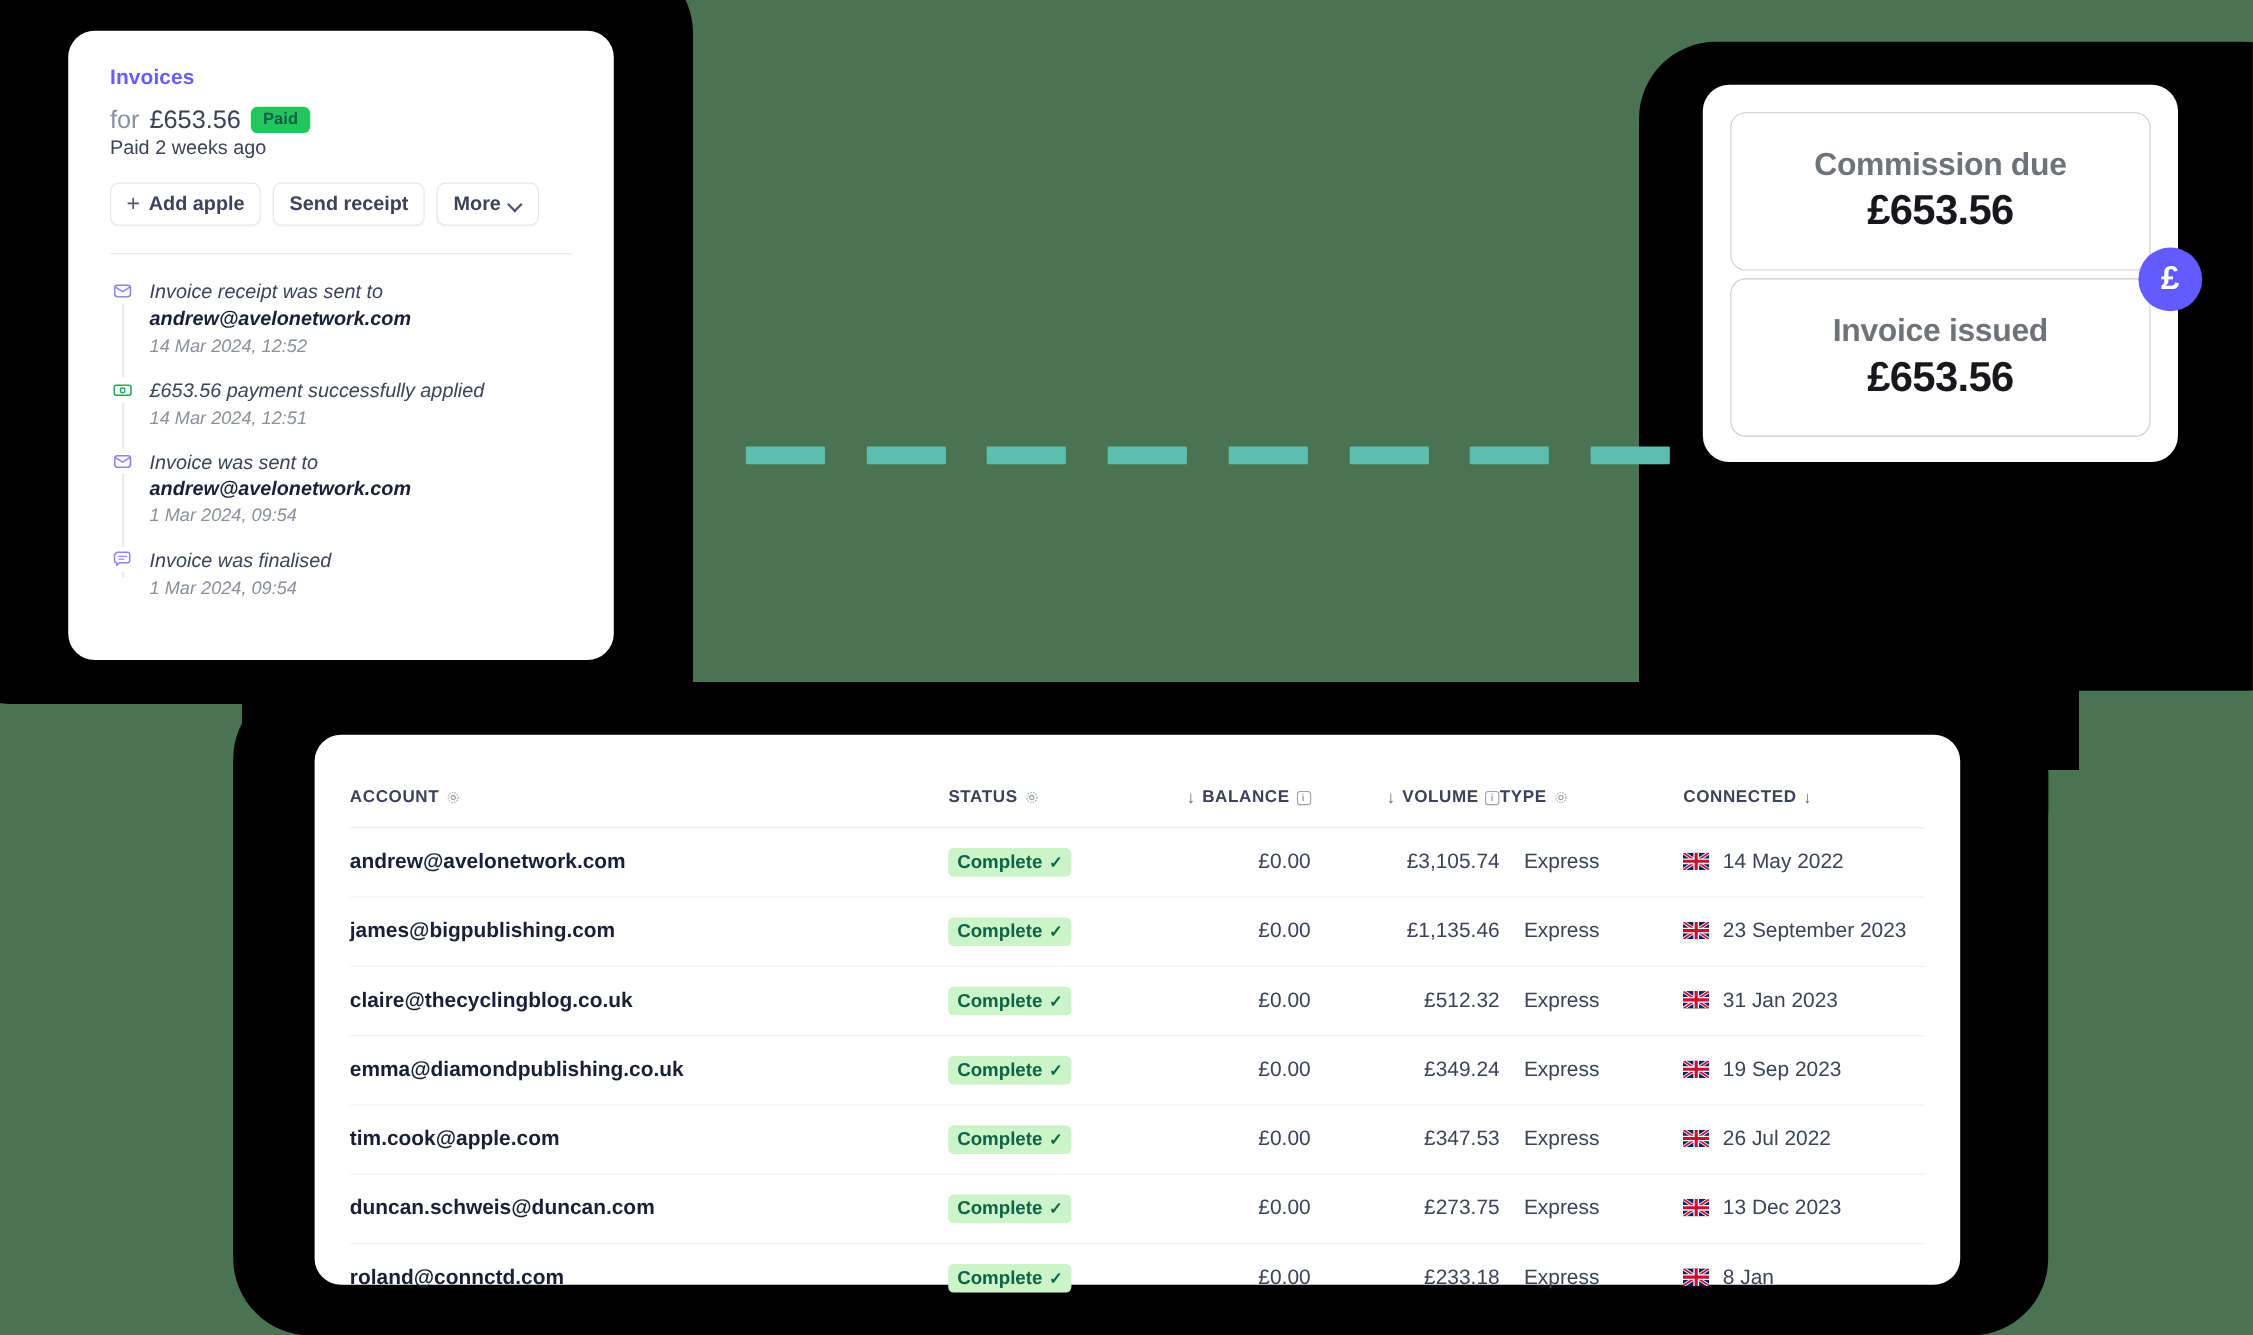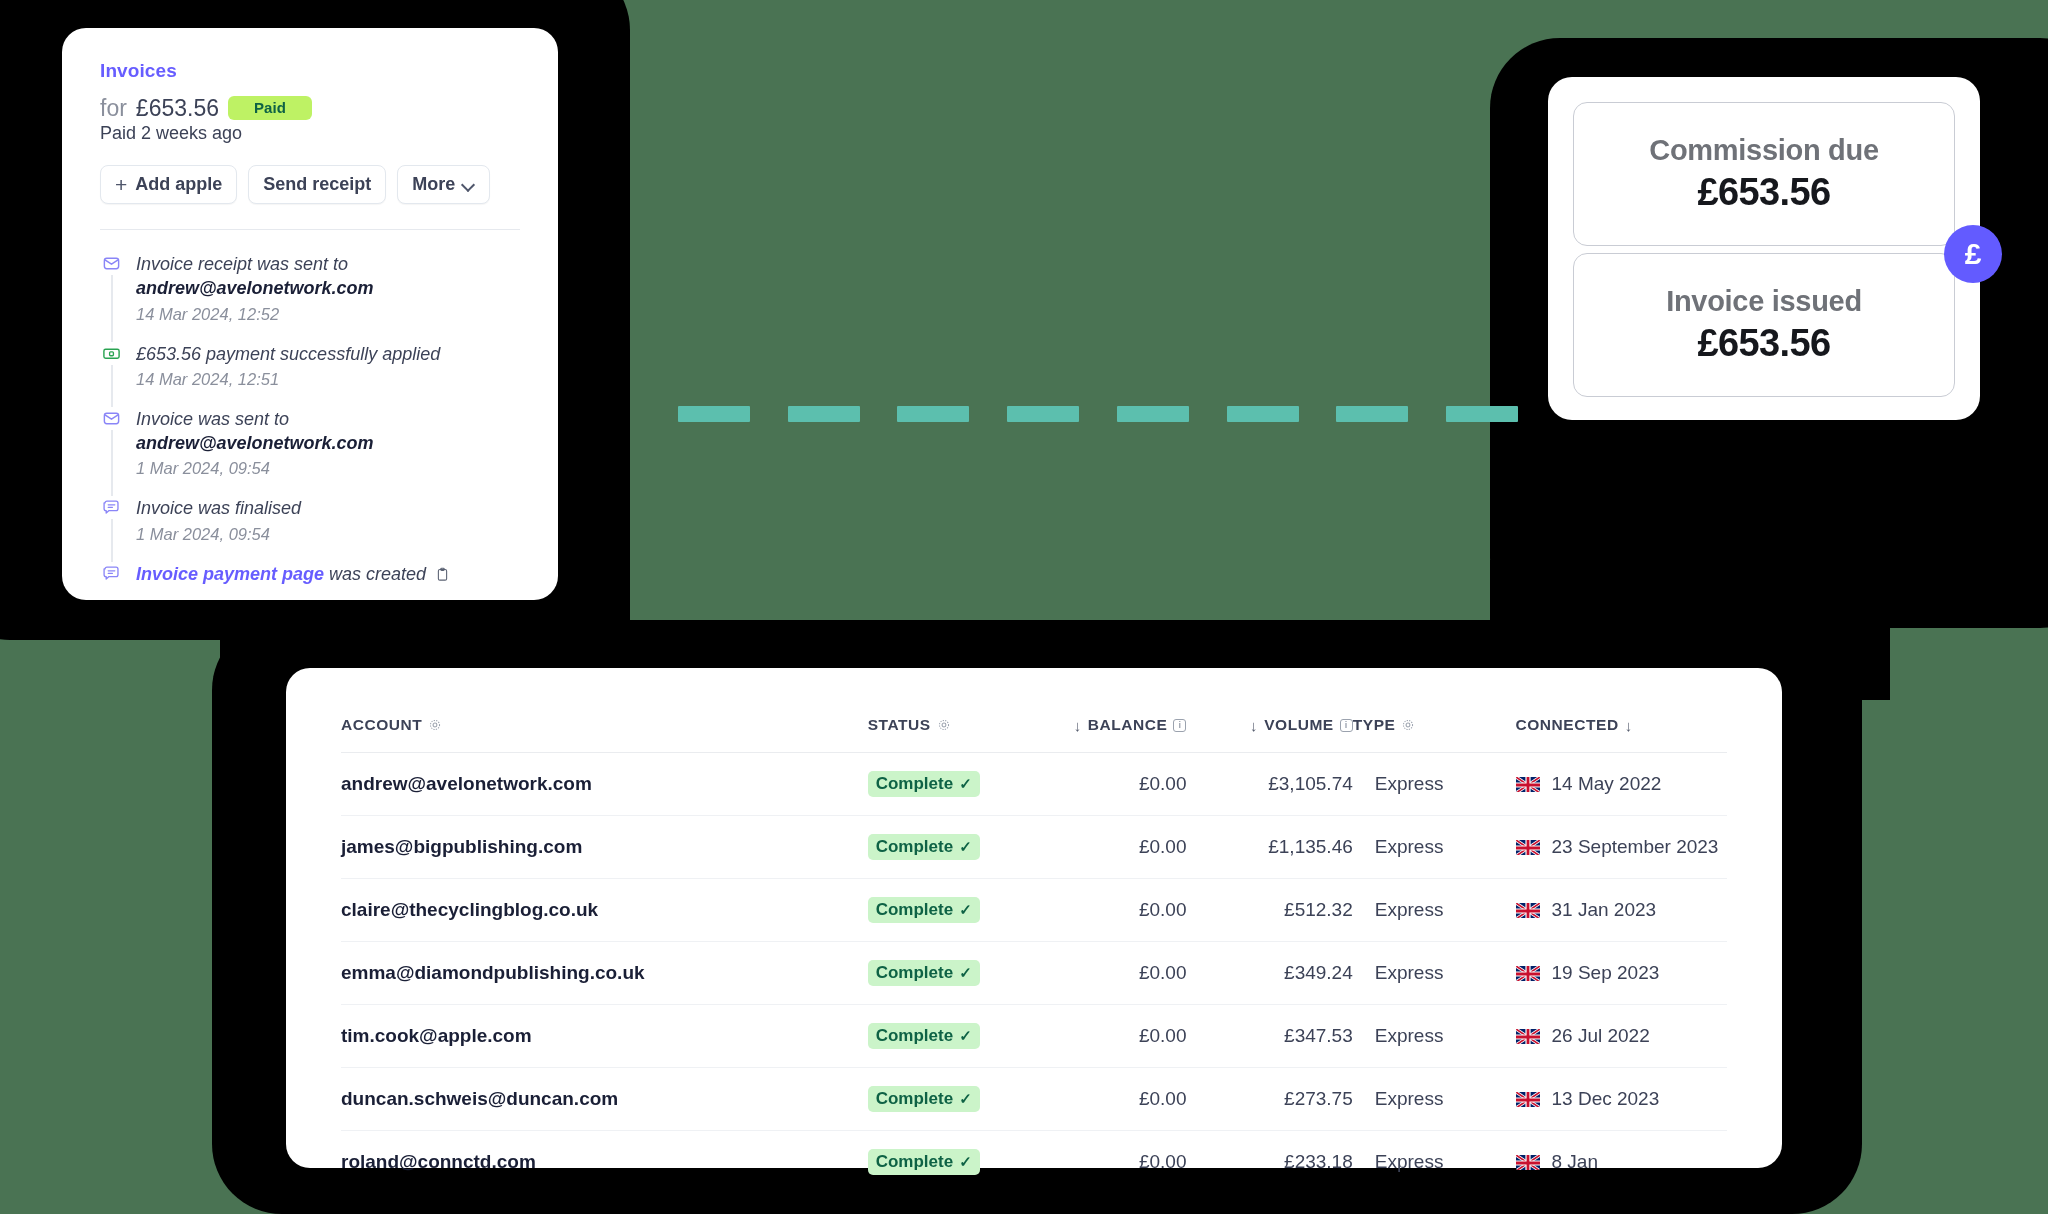--- a/index.html
+++ b/index.html
@@ -45,23 +45,23 @@
     font-weight: 700;
     letter-spacing: .1px;
     margin-bottom: 13px;
     cursor: pointer;
   }
   .title-row { display: flex; align-items: baseline; gap: 9px; flex-wrap: nowrap; }
   .inv-number { font-size: 31px; font-weight: 700; color: #1a1f36; letter-spacing: -.6px; }
   .inv-for { font-size: 23px; color: #8a8f9c; font-weight: 400; }
   .inv-amount { font-size: 23px; color: #3c4257; font-weight: 400; }
   .badge-paid {
-    background: #bef264; color: #0e6245;
+    background: #22c55e; color: #0e6245;
     font-size: 15px; font-weight: 700;
-    padding: 3px 26px 4px; border-radius: 6px;
+    padding: 3px 11px 4px; border-radius: 6px;
     letter-spacing: .1px; position: relative; top: -3px;
   }
   .inv-sub { font-size: 18px; color: #3c4257; }
 
   .btn-row { display: flex; gap: 11px; margin-top: 21px; }
   .btn {
     border: 1px solid #e3e8ee;
     background: #ffffff;
     border-radius: 8px;
     padding: 8px 14px;
@@ -123,21 +123,21 @@
     width: 58px; height: 58px;
     border-radius: 50%;
     background: #635bff;
     color: #fff;
     font-size: 30px; font-weight: 700;
     display: flex; align-items: center; justify-content: center;
     z-index: 5;
   }
 
   
-  #table-card { left: 286px; top: 668px; width: 1496px; height: 500px; padding: 0 55px; }
+  #table-card { left: 286px; top: 668px; width: 1496px; height: 500px; padding: 0 32px; }
   table { width: 100%; border-collapse: collapse; table-layout: fixed; }
   thead th {
     font-size: 15.5px; font-weight: 700; color: #3c4257;
     letter-spacing: .55px;
     padding: 48px 0 17px 0;
     text-align: left;
     border-bottom: 1px solid #eaecef;
     white-space: nowrap;
   }
   thead th.r { text-align: right; }
@@ -286,37 +286,20 @@
             <path d="M3.2 5.2a2 2 0 012-2h9.6a2 2 0 012 2v6a2 2 0 01-2 2H7.4l-3 2.6V13.2h-.2a2 2 0 01-2-2v-6z" stroke="#8a85f7" stroke-width="1.4" stroke-linejoin="round"></path>
             <path d="M6.5 7.2h7M6.5 9.8h4.5" stroke="#8a85f7" stroke-width="1.3" stroke-linecap="round"></path>
           </svg>
         </span>
         <div class="tl-text">
           <span>Invoice was finalised</span>
         </div>
         <div class="tl-time">1 Mar 2024, 09:54</div>
       </div>
 
-      <div class="tl-item">
-        <span class="tl-ico">
-          <svg width="19" height="19" viewBox="0 0 20 20" fill="none">
-            <path d="M3.2 5.2a2 2 0 012-2h9.6a2 2 0 012 2v6a2 2 0 01-2 2H7.4l-3 2.6V13.2h-.2a2 2 0 01-2-2v-6z" stroke="#8a85f7" stroke-width="1.4" stroke-linejoin="round"></path>
-            <path d="M6.5 7.2h7M6.5 9.8h4.5" stroke="#8a85f7" stroke-width="1.3" stroke-linecap="round"></path>
-          </svg>
-        </span>
-        <div class="tl-text">
-          <span class="lnk">Invoice payment page</span><span> was created</span>
-          <span style="margin-left:4px;display:inline-block;vertical-align:-2px;">
-            <svg width="15" height="15" viewBox="0 0 16 16" fill="none">
-              <rect x="3.6" y="2.6" width="8.8" height="11.4" rx="1.6" stroke="#5a6172" stroke-width="1.15"></rect>
-              <rect x="6.1" y="1.3" width="3.8" height="2.4" rx="1" stroke="#5a6172" stroke-width="1.15"></rect>
-            </svg>
-          </span>
-        </div>
-      </div>
 
     </div>
   </div>
 
   <div class="card" id="summary-card">
     <div class="pound-badge">
       <span>£</span>
     </div>
 
     <div class="mini-card">

